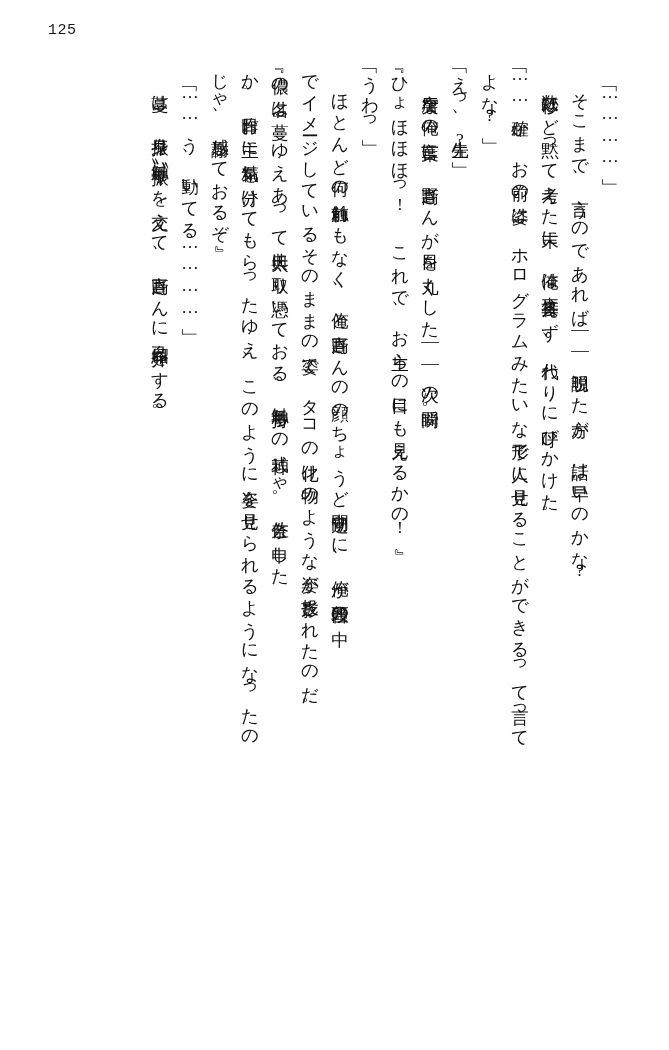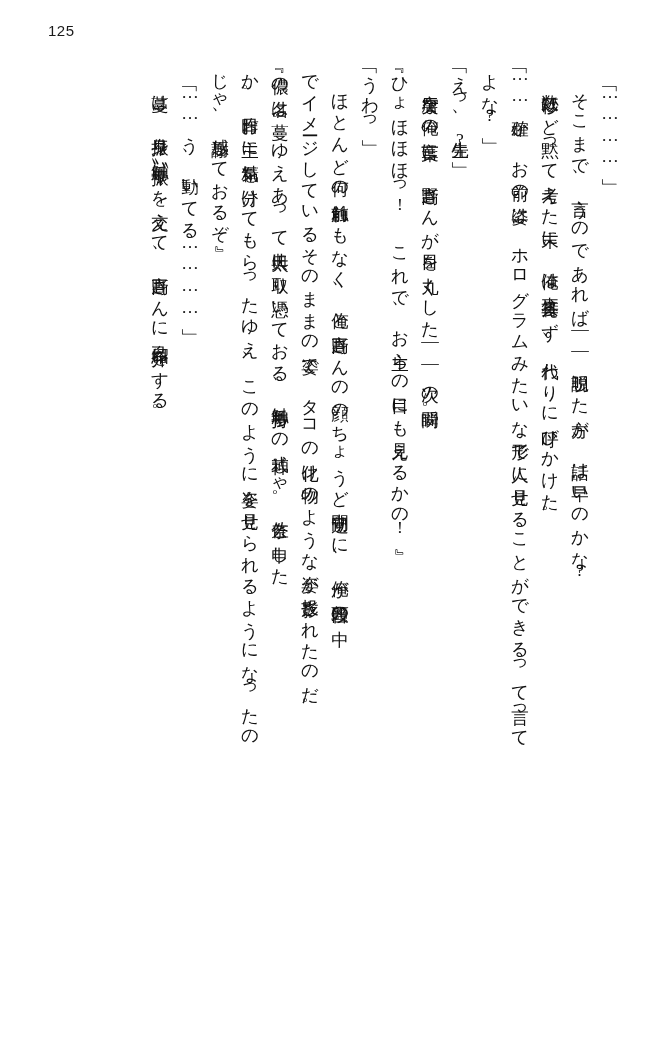--- a/index.html
+++ b/index.html
@@ -21,21 +21,21 @@
     background: #ffffff;
     box-sizing: border-box;
   }
   .page-number {
     position: absolute;
     top: 22px;
     left: 48px;
     font-size: 15px;
     letter-spacing: 0.5px;
     color: #1a1a1a;
-    font-family: Liberation Sans, sans-serif;
+    font-family: Liberation Mono, monospace;
   }
   .text-body {
     position: absolute;
     top: 62px;
     right: 44px;
     left: 44px;
     bottom: 38px;
     display: flex;
     flex-direction: row-reverse;
     align-items: flex-start;

